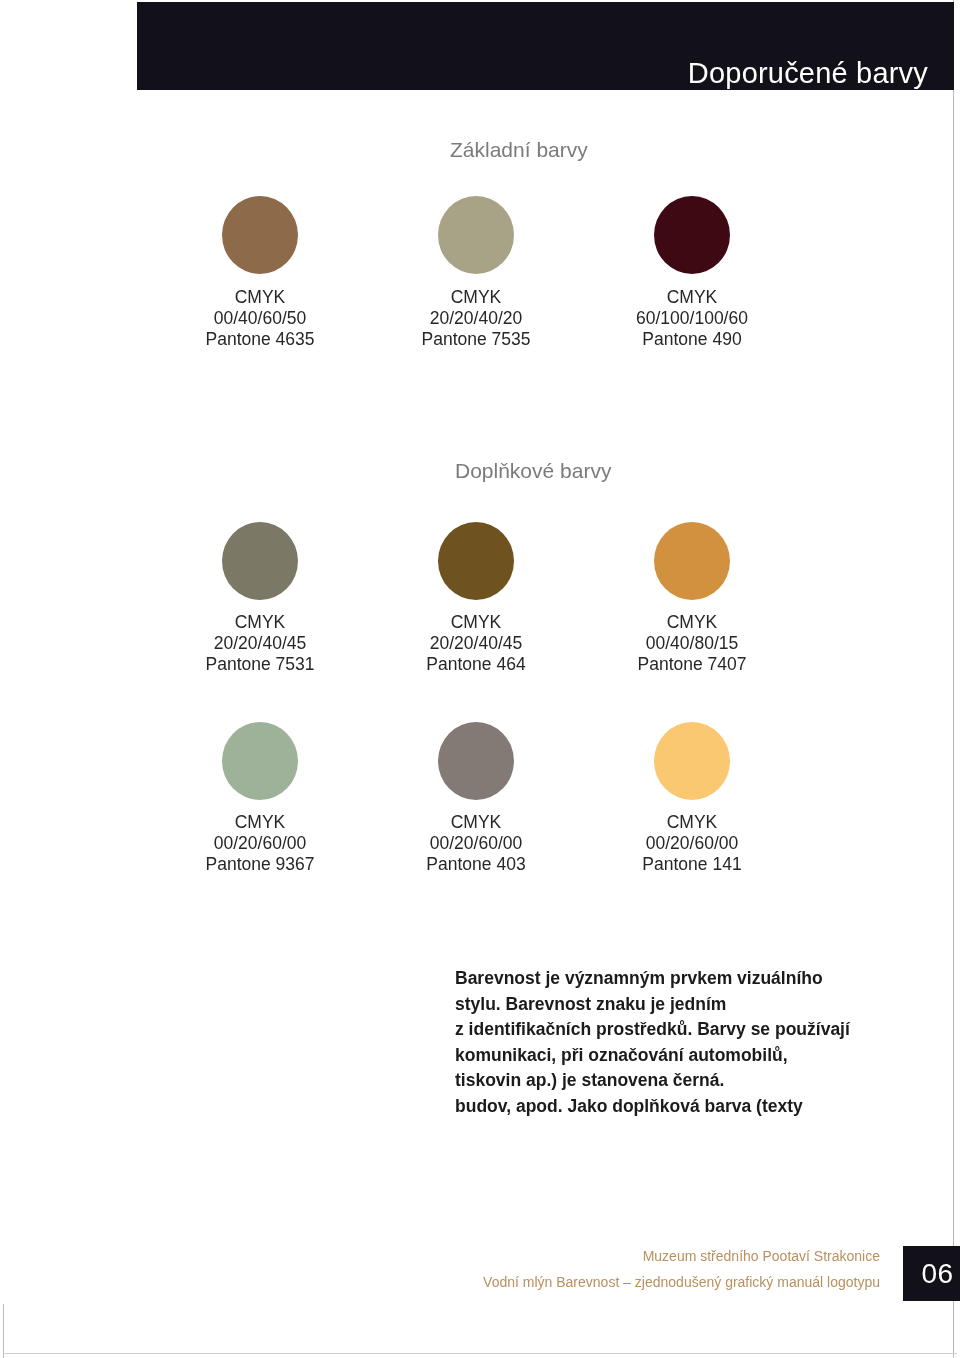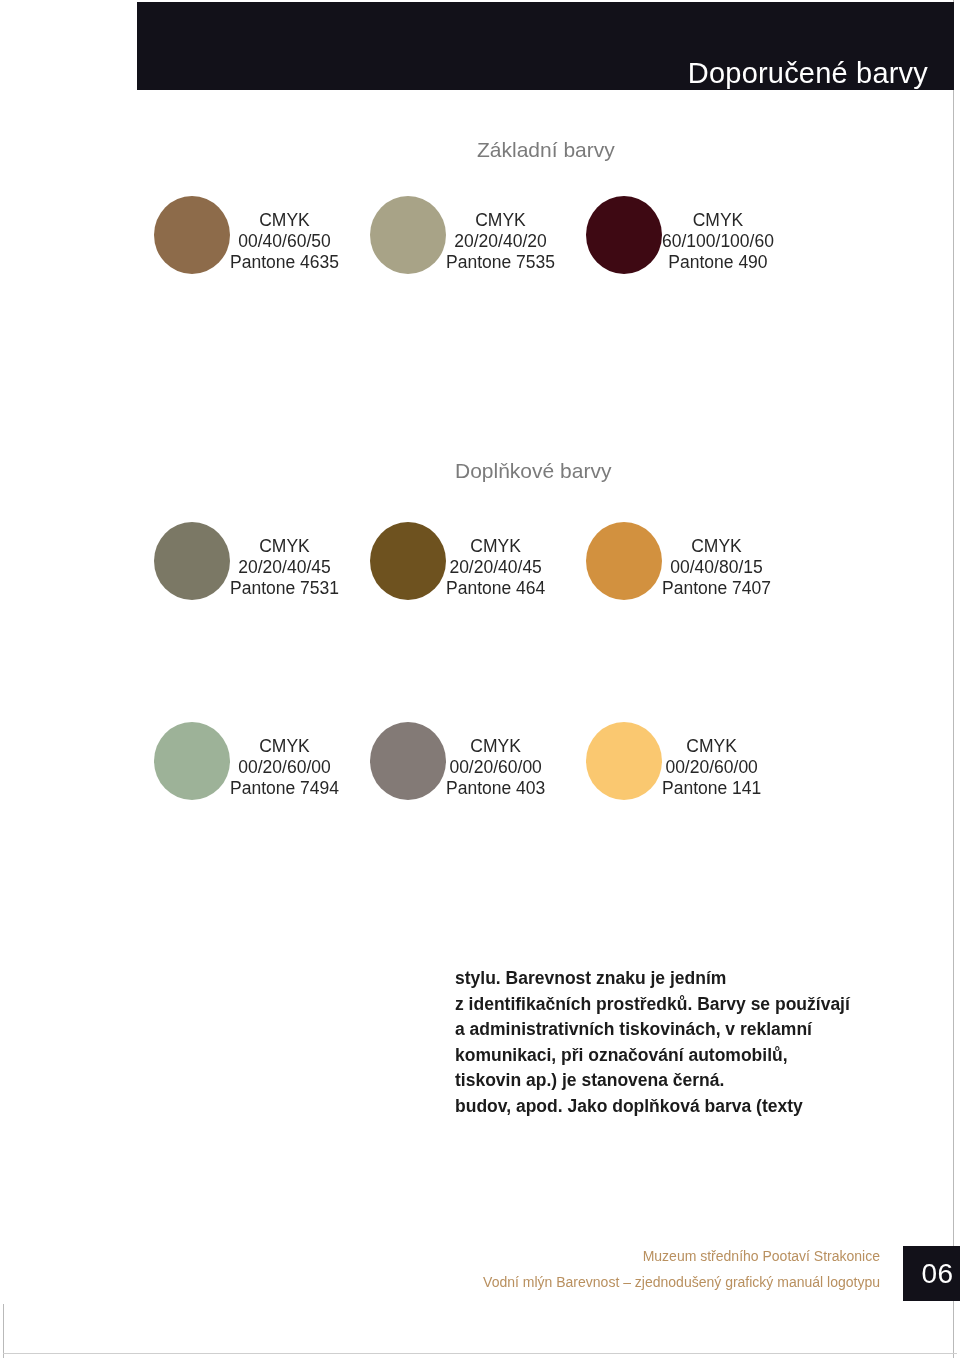--- a/index.html
+++ b/index.html
@@ -66,39 +66,39 @@
   }
 
   
   .section-heading {
     position: absolute;
     color: #7b7b7b;
     font-size: 21px;
     font-weight: 400;
     white-space: nowrap;
   }
-  .section-heading.basic { left: 450px; top: 138px; margin-left: 27px; }
+  .section-heading.basic { left: 450px; top: 138px; }
   .section-heading.extra { left: 455px; top: 459px; }
 
   
   .swatch-row {
     position: absolute;
     left: 148px;
     width: 800px;
     display: flex;
   }
   .swatch-row.r1 { top: 196px; }
   .swatch-row.r2 { top: 522px; }
   .swatch-row.r3 { top: 722px; }
 
   .swatch-cell {
     width: 212px;
     margin-right: 4px;
     display: flex;
-    flex-direction: row;
+    flex-direction: column;
     align-items: center;
   }
   .swatch-cell:nth-child(1) { padding-left: 6px; }
 
   .swatch-dot {
     width: 76px;
     height: 78px;
     border-radius: 50%;
   }
   .swatch-labels {
@@ -226,21 +226,21 @@
       </div>
     </div>
   </div>
 
   <div class="swatch-row r3">
     <div class="swatch-cell">
       <div class="swatch-dot" style="background:#9DB298"></div>
       <div class="swatch-labels">
         <div>CMYK</div>
         <div>00/20/60/00</div>
-        <div>Pantone 7494</div>
+        <div>Pantone 9367</div>
       </div>
     </div>
     <div class="swatch-cell">
       <div class="swatch-dot" style="background:#837A76"></div>
       <div class="swatch-labels">
         <div>CMYK</div>
         <div>00/20/60/00</div>
         <div>Pantone 403</div>
       </div>
     </div>
@@ -248,23 +248,23 @@
       <div class="swatch-dot" style="background:#FAC870"></div>
       <div class="swatch-labels">
         <div>CMYK</div>
         <div>00/20/60/00</div>
         <div>Pantone 141</div>
       </div>
     </div>
   </div>
 
   <div class="body-copy">
+    <div class="line">Barevnost je významným prvkem vizuálního</div>
     <div class="line">stylu. Barevnost znaku je jedním</div>
     <div class="line">z identifikačních prostředků. Barvy se používají</div>
-    <div class="line">a administrativních tiskovinách, v reklamní</div>
     <div class="line">komunikaci, při označování automobilů,</div>
     <div class="line">tiskovin ap.) je stanovena černá.</div>
     <div class="line">budov, apod. Jako doplňková barva (texty</div>
   </div>
 
   <div class="footer" style="color: rgb(185, 144, 95);">
     <div class="line">Muzeum středního Pootaví Strakonice</div>
     <div class="line">Vodní mlýn Barevnost – zjednodušený grafický manuál logotypu</div>
   </div>
 

